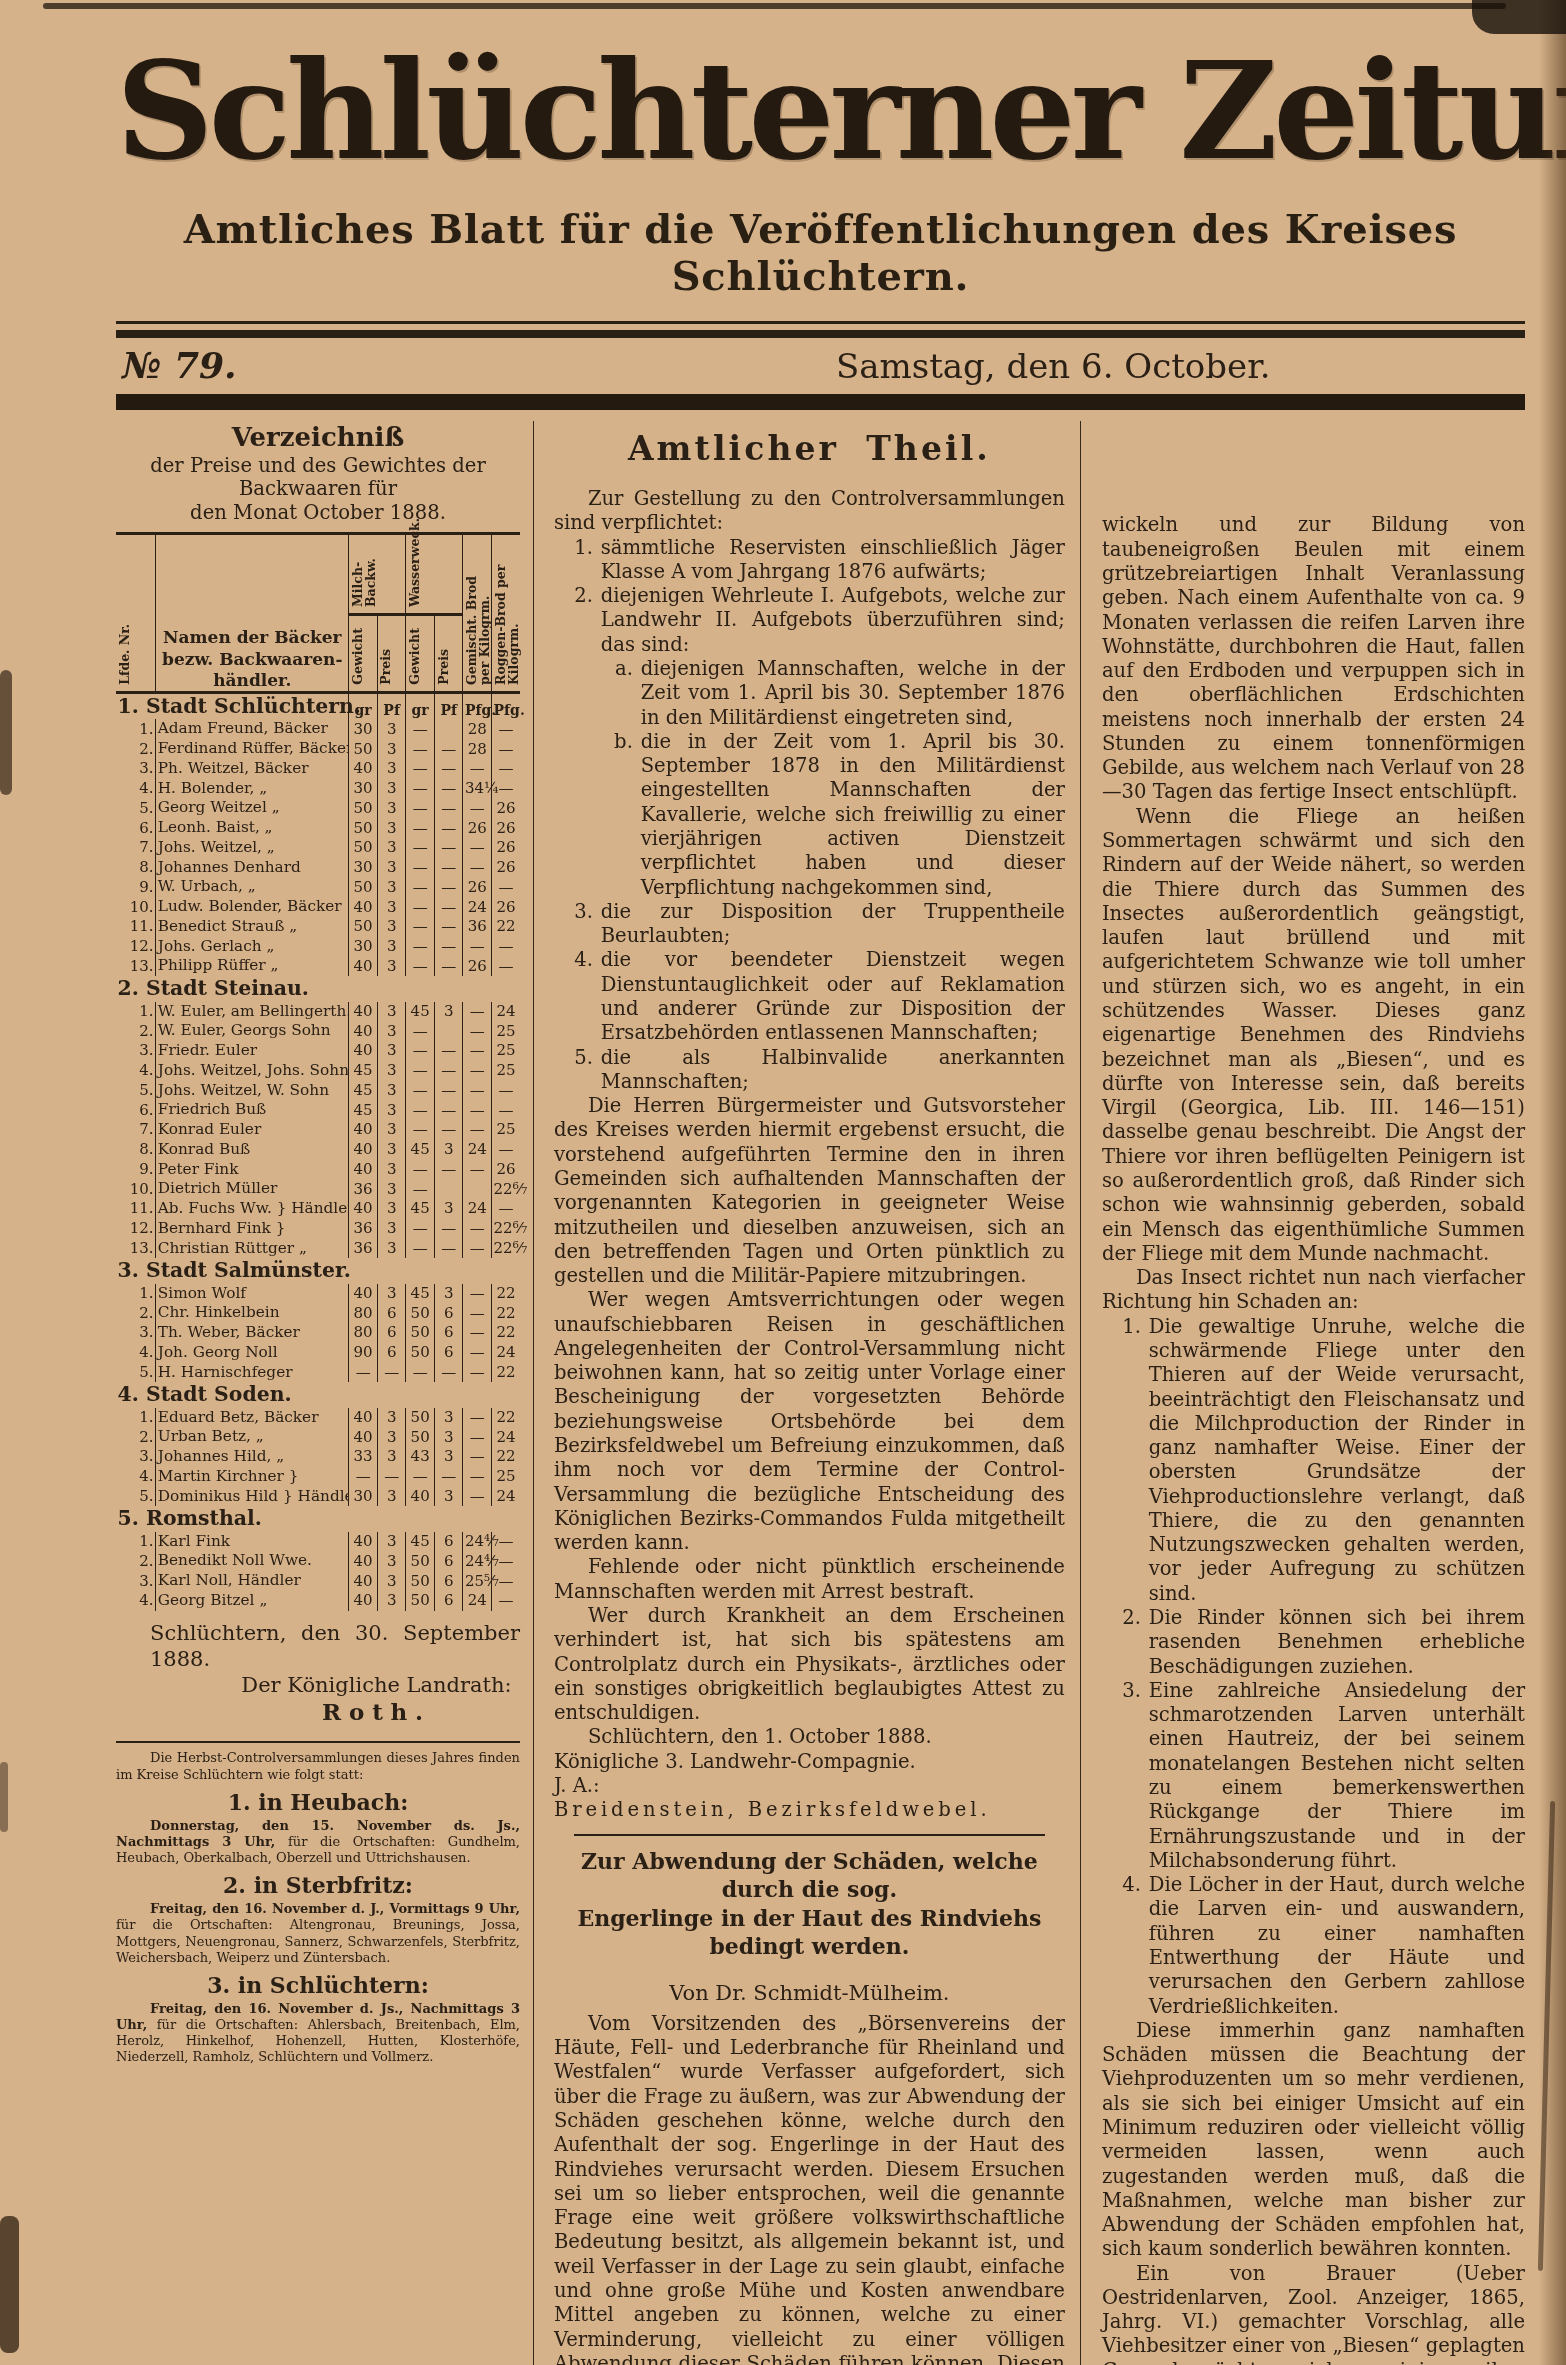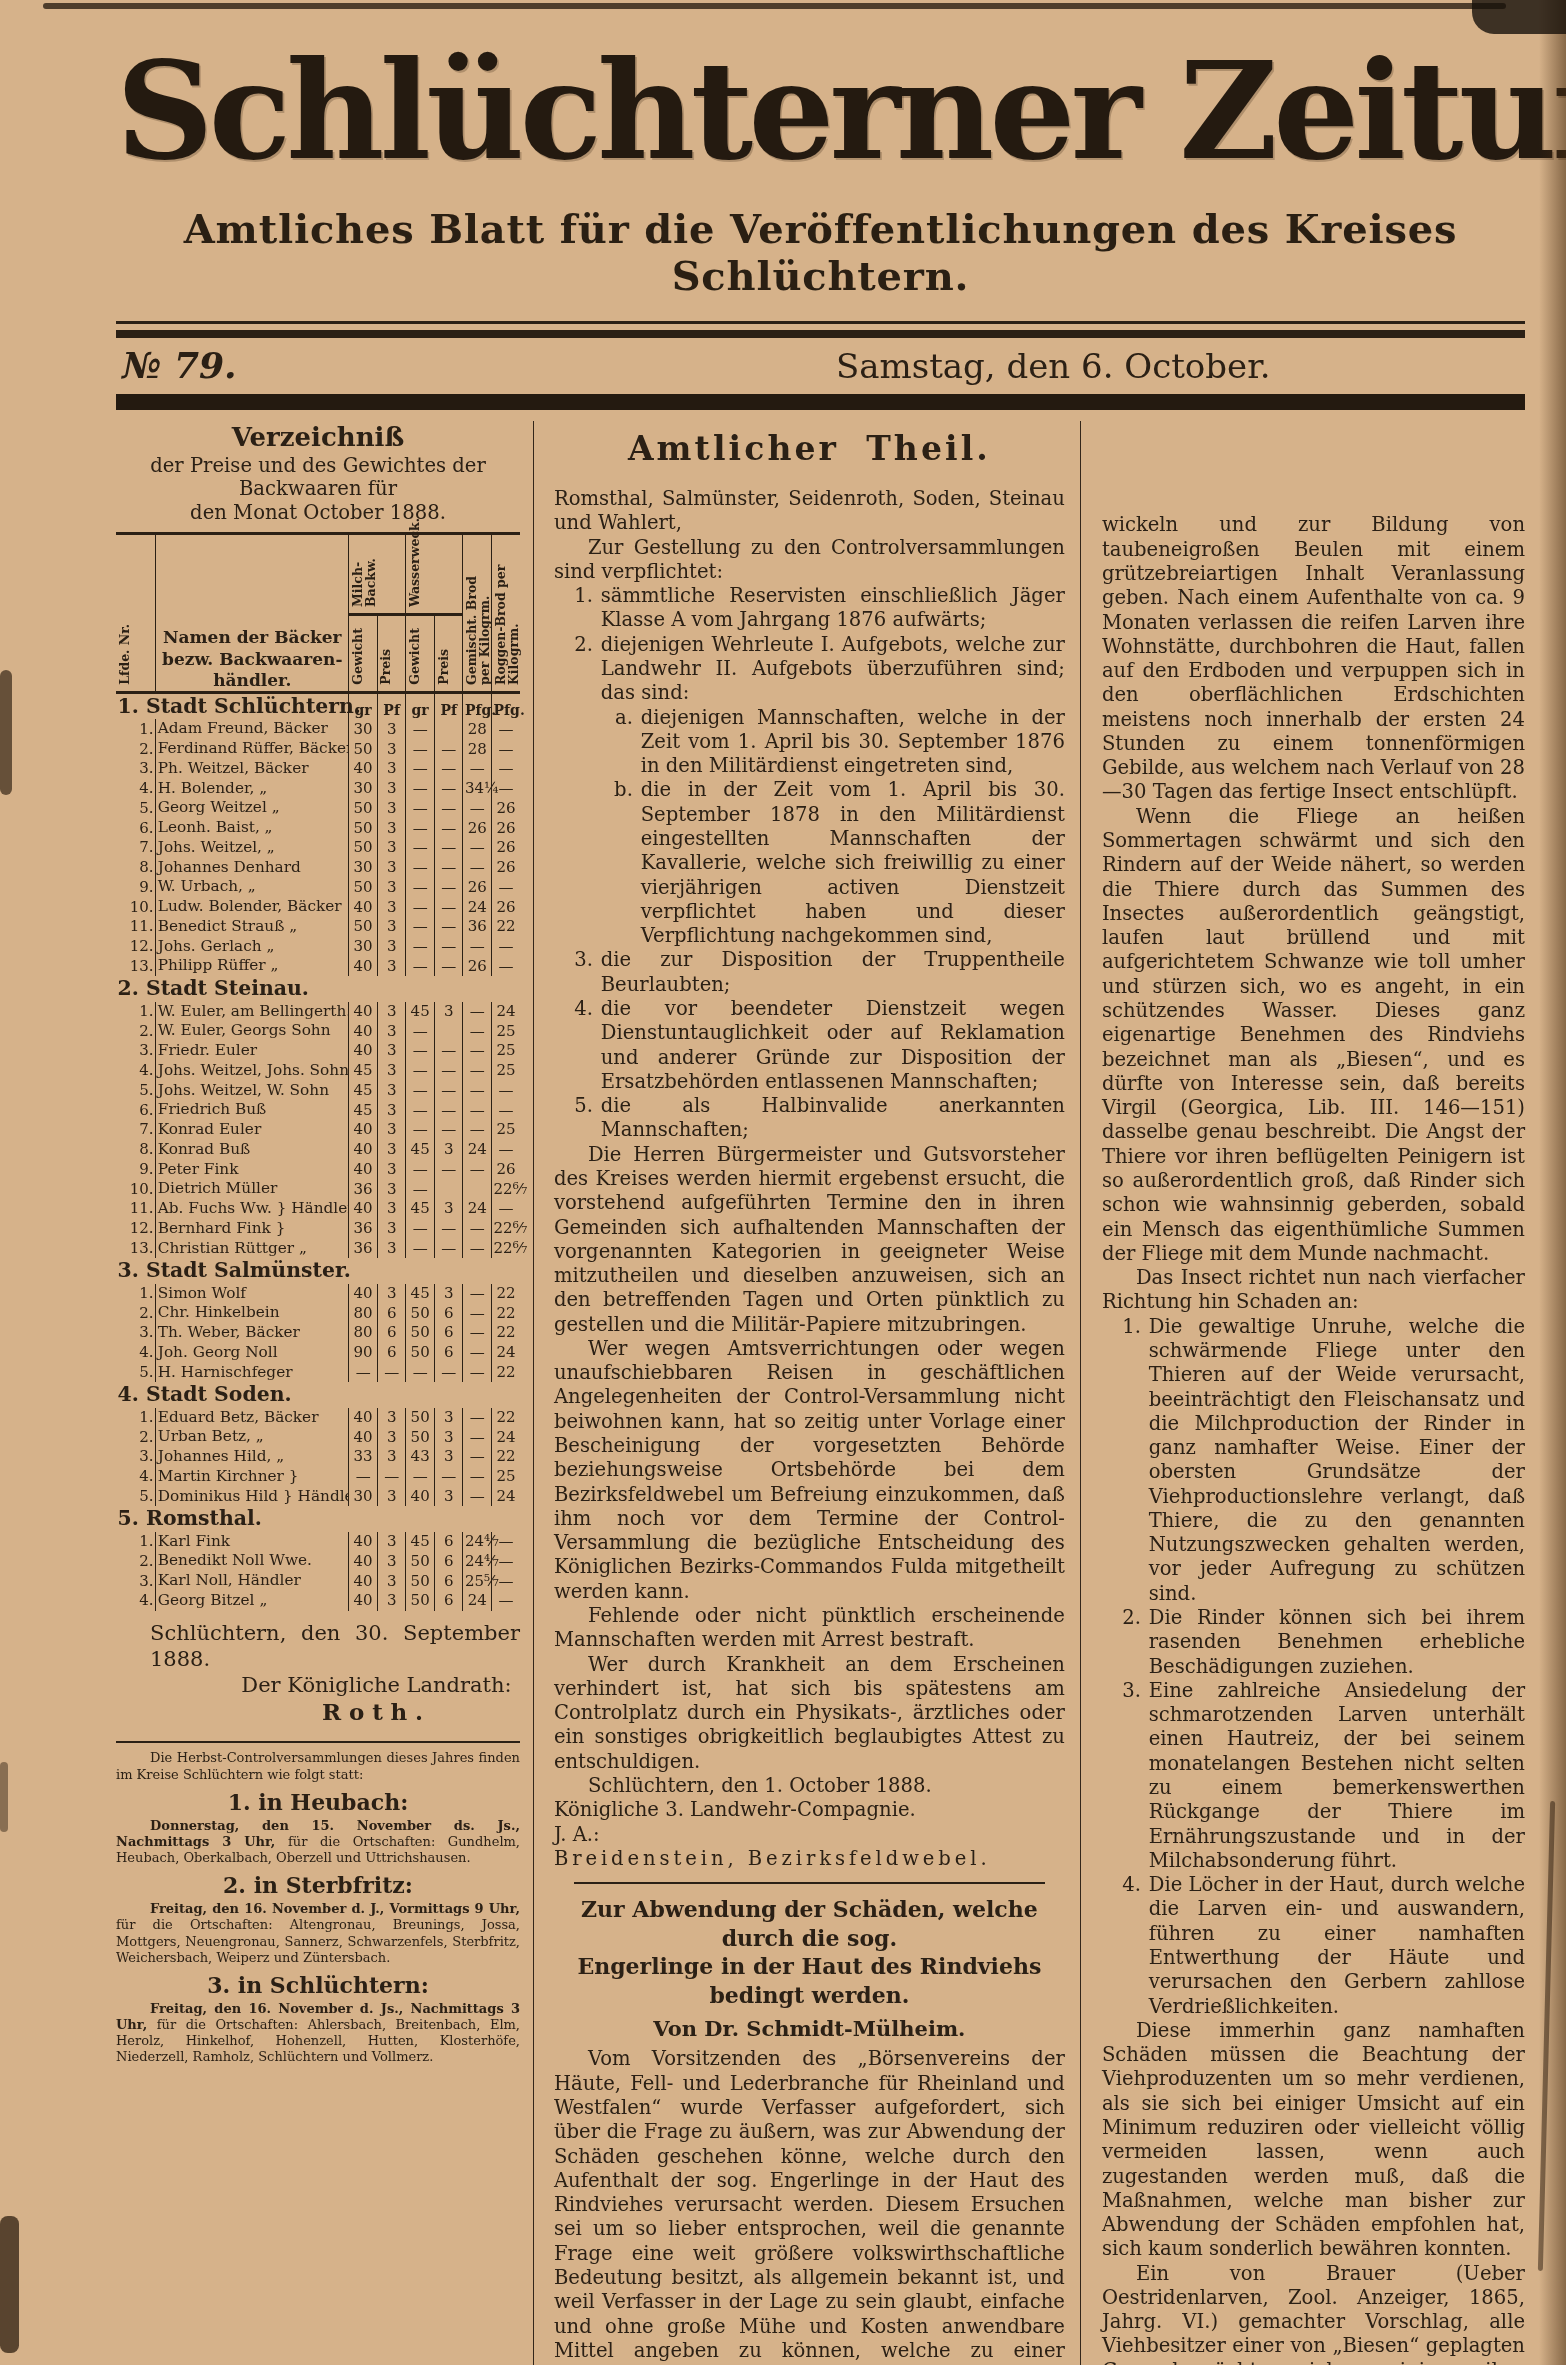--- a/index.html
+++ b/index.html
@@ -42,21 +42,21 @@
   .col-left  { flex:0 0 404px; }
   .col-mid   { flex:0 0 511px; border-left:1.6px solid #33261a; padding:0 12.5px 0 20.4px; margin-left:12.5px; }
   .col-right { flex:1; border-left:1.6px solid #33261a; padding:92px 0 0 20.4px; margin-left:3.1px; }
 
   .amt-heading { text-align:center; font-size:33px; font-weight:bold; word-spacing:12.5px; letter-spacing:3.1px; margin:7.8px 0 17px; text-indent:0 !important; }
 
   .center-line { text-align:center; text-indent:0 !important; }
   .spaced { letter-spacing:3.9px; }
   .col-rule { border-top:2.3px solid #2b2015; margin:11px 20.4px; }
   .art-title { text-align:center; font-weight:bold; font-size:22px; line-height:1.3; margin:3.1px 0 4.7px; }
-  .art-title .byline { font-weight:bold; font-size:21px; margin-top:6px; }
+  .art-title .byline { font-weight:normal; font-size:21px; margin-top:19px; }
   .li { display:flex; margin:0; }
   .li .num { flex:0 0 39px; text-align:right; padding-right:7.8px; }
   .li .txt { flex:1; text-align:justify; }
   .li2 { padding-left:45px; }
   .li2 .num { flex-basis:34px; }
 
   
   .tbl-title { text-align:center; margin-bottom:7.8px; }
   .tbl-title .t1 { font-size:26px; font-weight:bold; }
   .tbl-title .t2, .tbl-title .t3 { font-size:19.6px; line-height:1.2; }
@@ -591,21 +591,20 @@
               <p class="notice-text"><span class="lead">Freitag, den 16. November d. J., Vormittags 9 Uhr,</span> für die Ortschaften: Altengronau, Breunings, Jossa, Mottgers, Neuengronau, Sannerz, Schwarzenfels, Sterbfritz, Weichersbach, Weiperz und Züntersbach.</p>
               <div class="notice-sec-title">3. in Schlüchtern:</div>
               <p class="notice-text"><span class="lead">Freitag, den 16. November d. Js., Nachmittags 3 Uhr,</span> für die Ortschaften: Ahlersbach, Breitenbach, Elm, Herolz, Hinkelhof, Hohenzell, Hutten, Klosterhöfe, Niederzell, Ramholz, Schlüchtern und Vollmerz.</p>
             </div>
         </div>
       </div>
 
       <div class="col col-mid">
         <div class="amt-heading">Amtlicher Theil.</div>
         <div>
-            <p class="noindent">Romsthal, Salmünster, Seidenroth, Soden, Steinau und Wahlert,</p>
             <p>Zur Gestellung zu den Controlversammlungen sind verpflichtet:</p>
             <div class="li">
               <span class="num">1.</span>
               <span class="txt">sämmtliche Reservisten einschließlich Jäger Klasse A vom Jahrgang 1876 aufwärts;</span>
             </div>
             <div class="li">
               <span class="num">2.</span>
               <span class="txt">diejenigen Wehrleute I. Aufgebots, welche zur Landwehr II. Aufgebots überzuführen sind; das sind:</span>
             </div>
             <div class="li li2">

